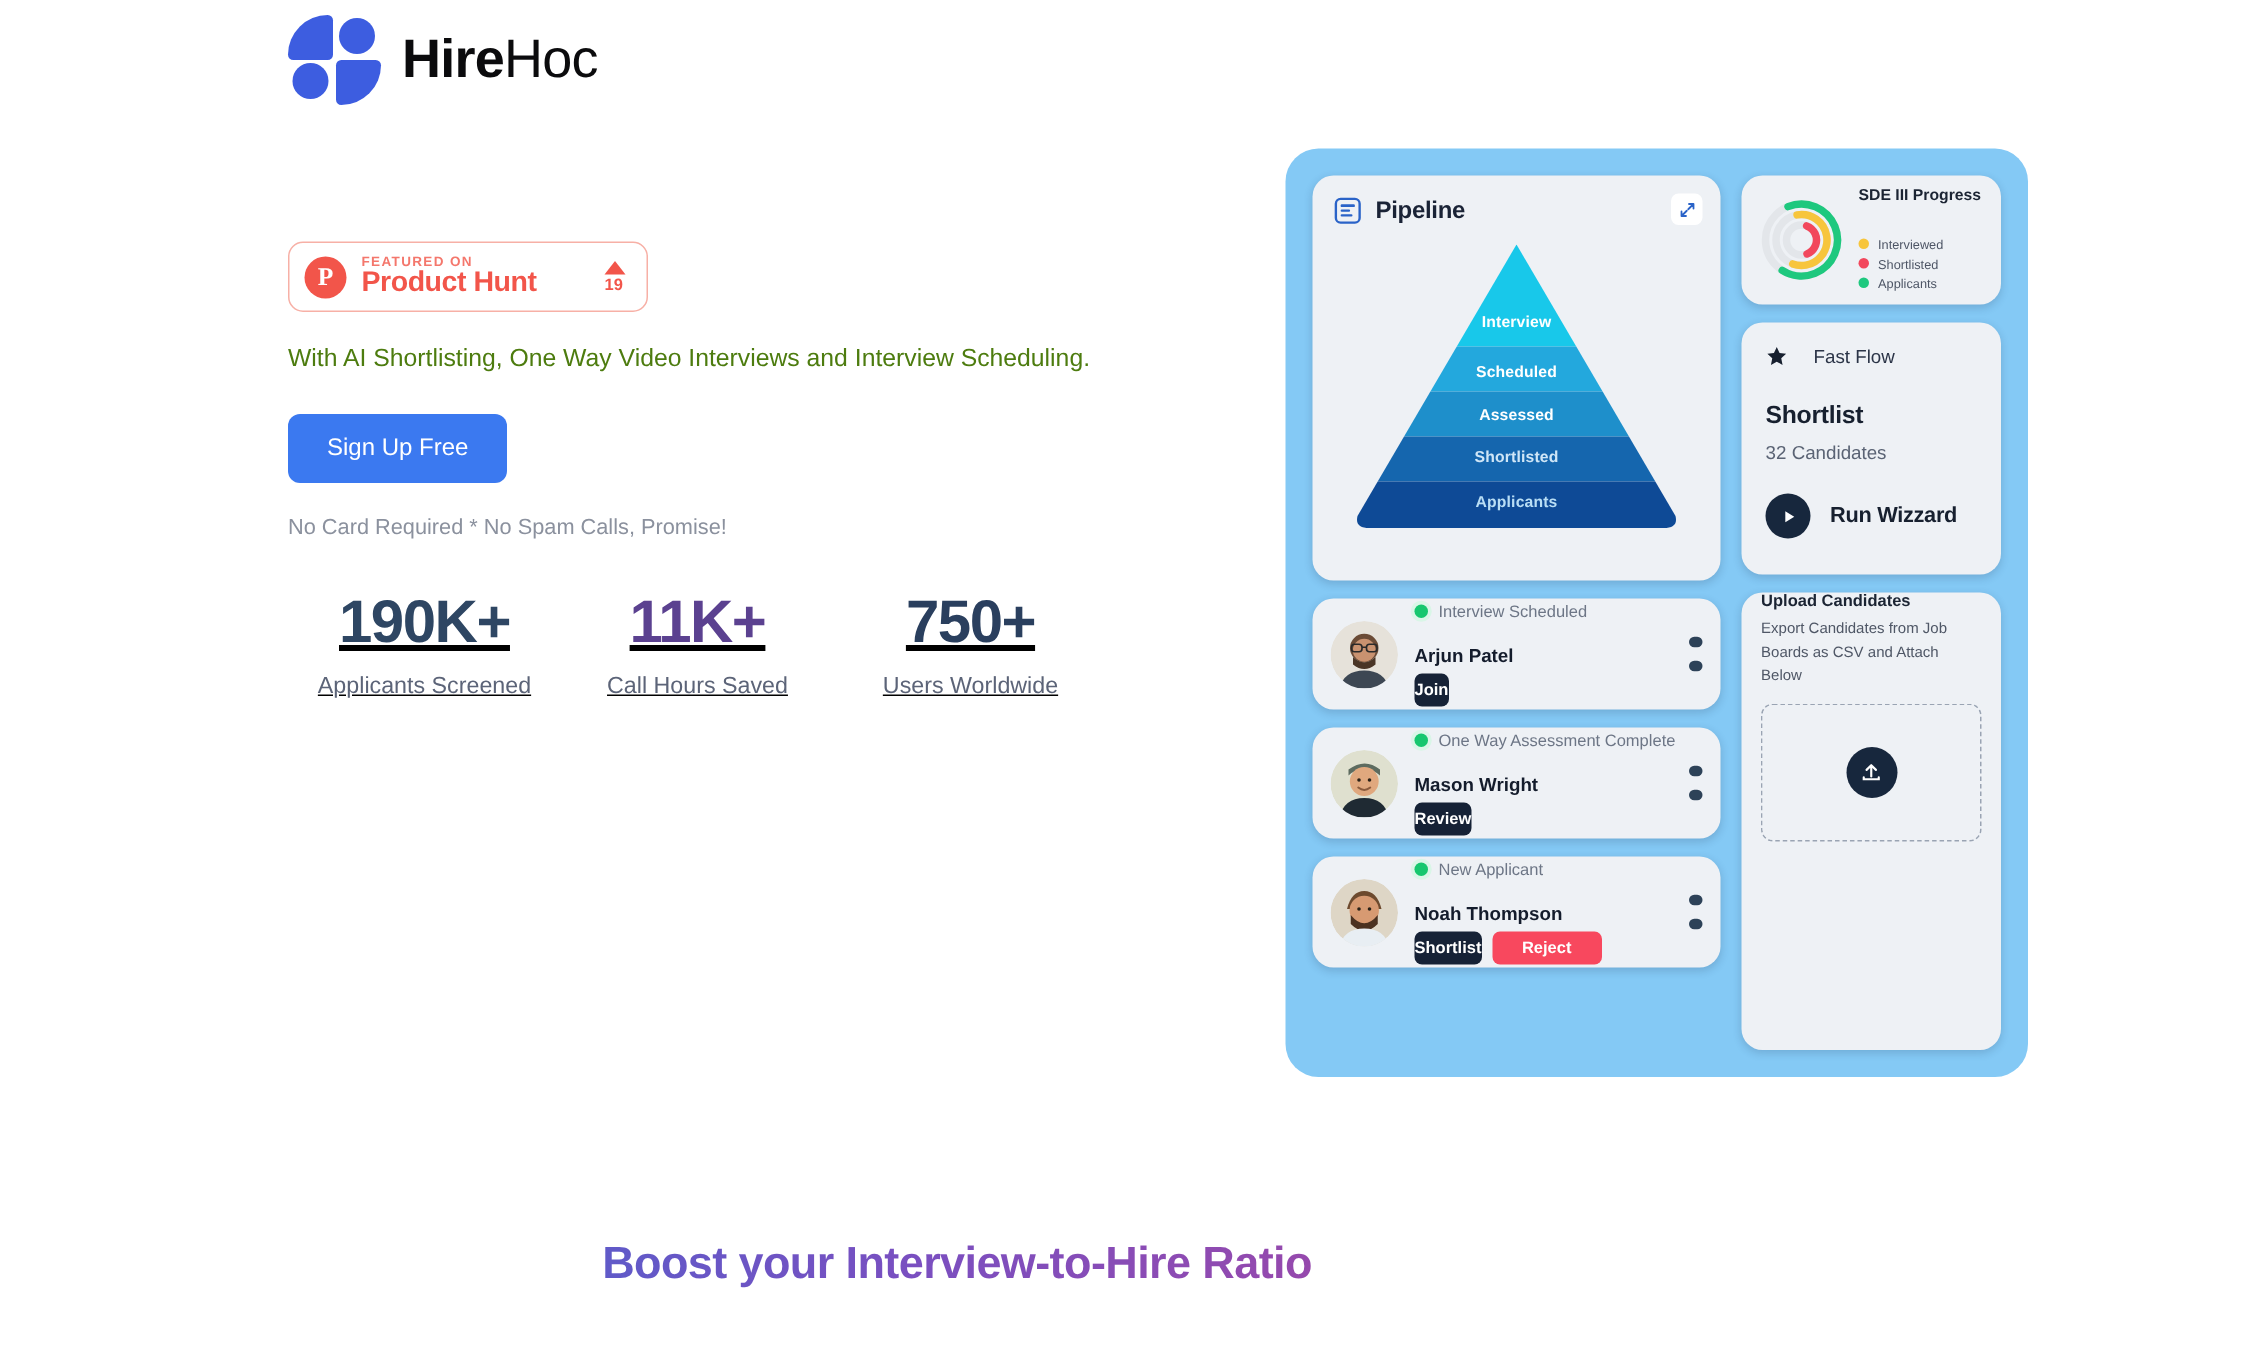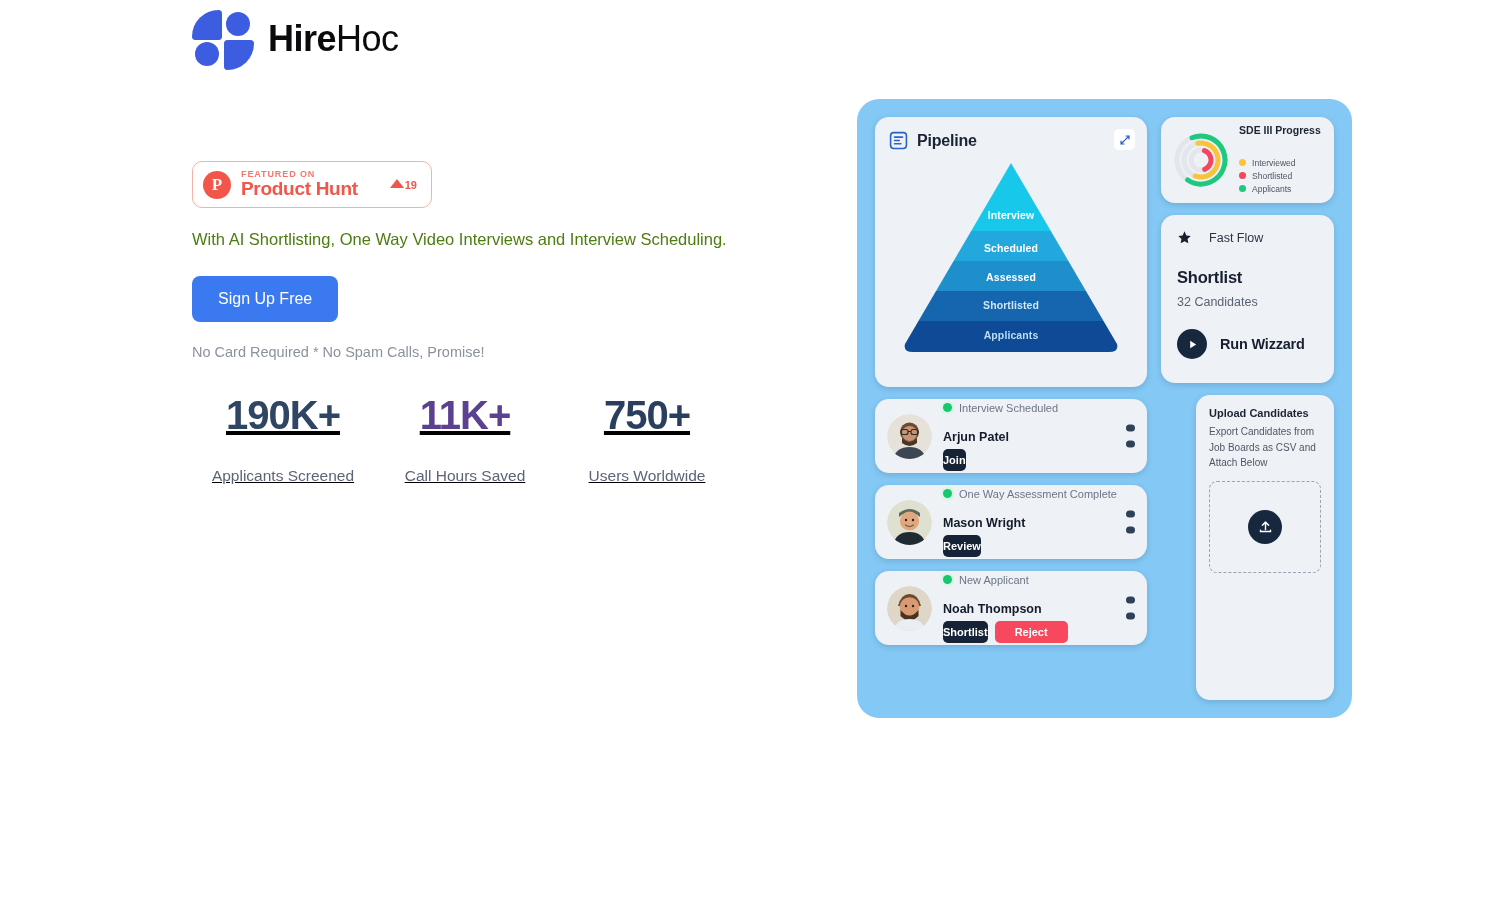--- a/index.html
+++ b/index.html
@@ -45,21 +45,21 @@
   }
   .ph-logo {
     width: 28px; height: 28px; border-radius: 50%;
     background: #f2554a; color: #fff; font-weight: 700; font-size: 17px;
     display: flex; align-items: center; justify-content: center;
     font-family: "Liberation Serif", serif;
   }
   .ph-mid { display: flex; flex-direction: column; line-height: 1.05; flex: 1; }
   .ph-kicker { font-size: 9px; font-weight: 700; letter-spacing: .9px; color: #f4776c; }
   .ph-name { font-size: 19px; font-weight: 700; color: #f2554a; letter-spacing: -.3px; }
-  .ph-vote { display: flex; align-items: flex-start; gap: 1px; }
+  .ph-vote { display: flex; flex-direction: column; align-items: flex-start; gap: 1px; }
   .ph-caret { width: 0; height: 0; border-left: 7px solid transparent; border-right: 7px solid transparent; border-bottom: 9px solid #f2554a; }
   .ph-count { font-size: 11px; font-weight: 700; color: #f2554a; }
 
   .headline { margin-top: 22px; font-size: 54px; font-weight: 700; letter-spacing: -1.2px; line-height: 1.06; }
   .headline .l1 { display: block; color: #1d0b3b; }
   .headline .l2 {
     display: block; margin-top: 8px;
     background: linear-gradient(90deg, #4a90f0 0%, #3fa7e0 45%, #2fc0b4 100%);
     -webkit-background-clip: text; background-clip: text; color: transparent;
   }
@@ -73,21 +73,21 @@
   }
   .fineprint { margin-top: 22px; font-size: 14.5px; color: #8b919e; }
 
   .stats { display: flex; margin-top: 33px; gap: 0; text-decoration: underline; }
   .stat { width: 182px; text-align: center; }
   .stat:nth-child(2) { width: 182px; }
   .stat-num { font-size: 40px; font-weight: 700; letter-spacing: -1px; }
   .stat:nth-child(1) .stat-num { color: #2e4663; }
   .stat:nth-child(2) .stat-num { color: #5b4190; }
   .stat:nth-child(3) .stat-num { color: #2a3f5e; }
-  .stat-label { margin-top: 29px; font-size: 15.5px; color: #5c6478; }
+  .stat-label { margin-top: 11px; font-size: 15.5px; color: #5c6478; }
 
   
   .mock {
     position: absolute; left: 857px; top: 99px;
     width: 495px; height: 619px;
     background: #84c9f5; border-radius: 22px;
     padding: 18px; display: flex; gap: 14px;
   }
   .mock-col-l { width: 280px; display: flex; flex-direction: column; gap: 12px; }
   .mock-col-r { width: 178px; display: flex; flex-direction: column; gap: 12px; }
@@ -150,21 +150,21 @@
   .flow { height: 168px; padding: 15px 16px; }
   .flow-head { display: flex; align-items: center; gap: 17px; }
   .flow-head .ft { font-size: 12.5px; color: #2b3447; }
   .flow-title { font-size: 16.5px; font-weight: 700; color: #17202f; margin-top: 23px; letter-spacing: -.2px; }
   .flow-sub { font-size: 12.5px; color: #5a6374; margin-top: 8px; }
   .flow-run { display: flex; align-items: center; gap: 13px; margin-top: 20px; cursor: pointer; }
   .run-circle { width: 30px; height: 30px; border-radius: 50%; background: #17273d; display: flex; align-items: center; justify-content: center; flex: none; }
   .run-label { font-size: 14.5px; font-weight: 700; color: #17202f; letter-spacing: -.2px; }
 
   
-  .upload { flex: 1; padding: 12px 13px; margin-left: 35px; }
+  .upload { flex: 1; padding: 0 13px; }
   .up-title { font-size: 11px; font-weight: 700; color: #1b2433; }
   .up-desc { font-size: 10px; color: #4f5766; line-height: 1.55; margin-top: 5px; }
   .dropzone {
     margin-top: 10px; height: 92px;
     border: 1.4px dashed #9aa4b3; border-radius: 8px;
     display: flex; align-items: center; justify-content: center; cursor: pointer;
   }
   .up-circle { width: 34px; height: 34px; border-radius: 50%; background: #17273d; display: flex; align-items: center; justify-content: center; }
 
   
@@ -412,14 +412,15 @@
             <svg width="15" height="15" viewBox="0 0 24 24">
               <path d="M12 17V6M12 5l-5 5M12 5l5 5" fill="none" stroke="#fff" stroke-width="2.3" stroke-linecap="round" stroke-linejoin="round"></path>
               <path d="M4 18v2h16v-2" fill="none" stroke="#fff" stroke-width="2.3" stroke-linecap="round"></path>
             </svg>
           </div>
         </div>
       </div>
     </div>
   </div>
 
+  <div class="boost">Boost your Interview-to-Hire Ratio</div>
 
 </div>
 
 </body></html>

